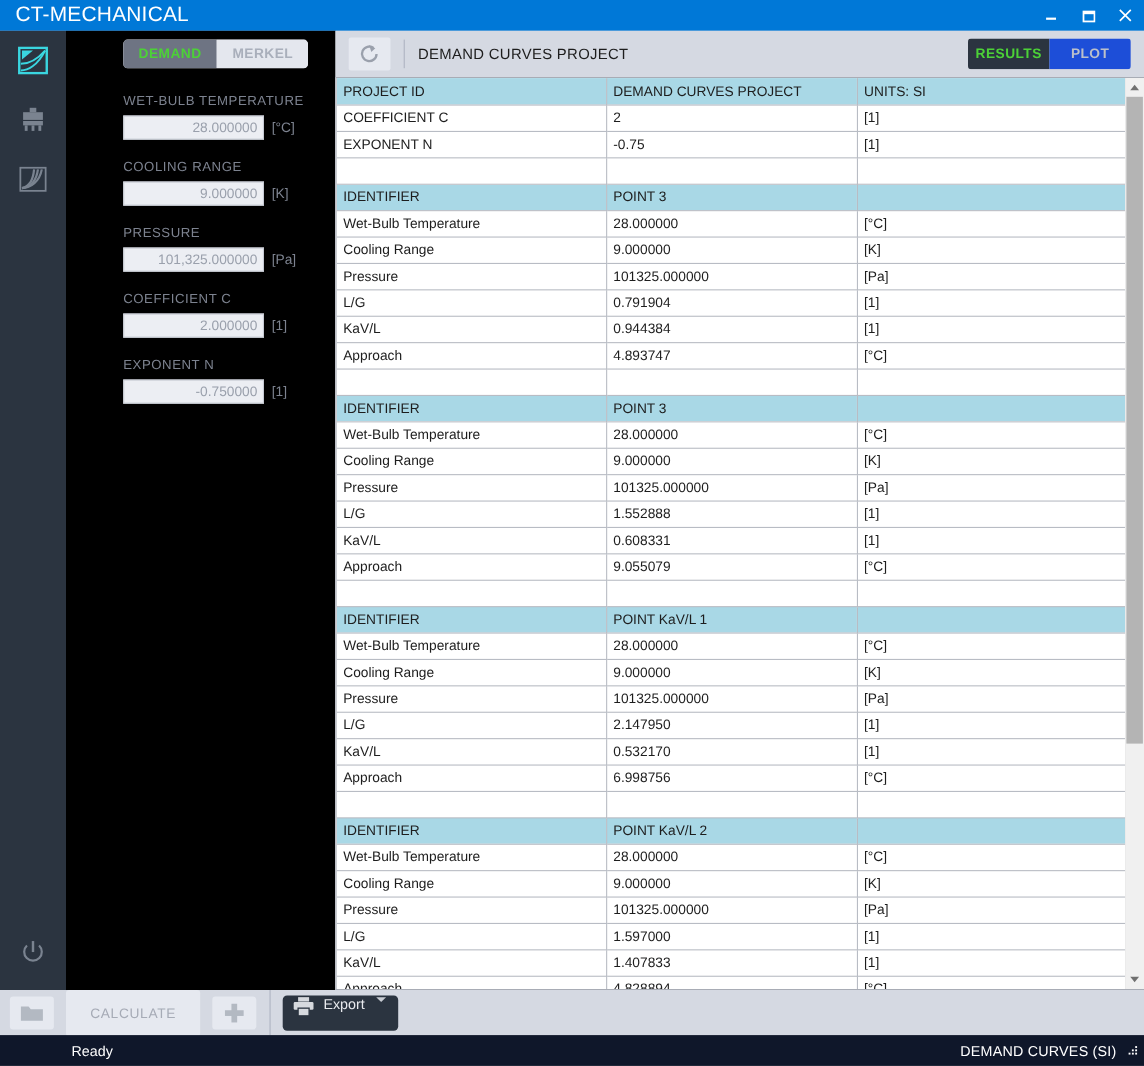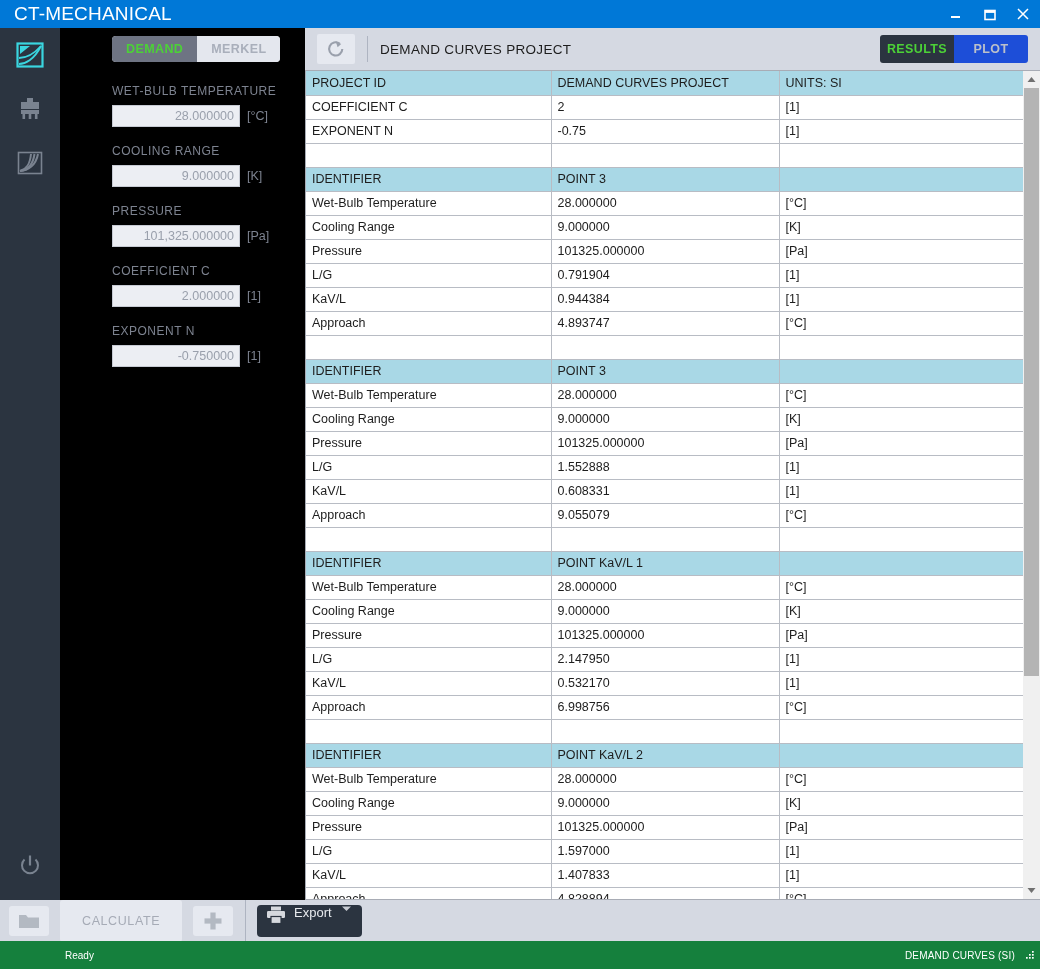--- a/index.html
+++ b/index.html
@@ -171,22 +171,22 @@
   }
   .export-btn {
     height: 32px; background: #2b3440; border-radius: 4px;
     display: flex; padding: 0 10px 0 8px; color: #e8eaee;
     font-size: 13px;
   }
   .export-label { margin: 0 9px 0 7px; }
 
   
   .statusbar {
-    height: 28px; flex: 0 0 28px; background: #15803d; color: #ffffff;
-    display: flex; align-items: center; font-size: 10px;
+    height: 28px; flex: 0 0 28px; background: #0f172a; color: #ffffff;
+    display: flex; align-items: center; font-size: 13px;
   }
   .sb-left { padding-left: 65px; }
   .sb-spacer { flex: 1 1 auto; }
   .sb-right { padding-right: 8px; letter-spacing: .2px; }
   .grip { width: 13px; height: 13px; margin-right: 4px; }
 </style>
 </head>
 <body>
 
 <div id="app">

